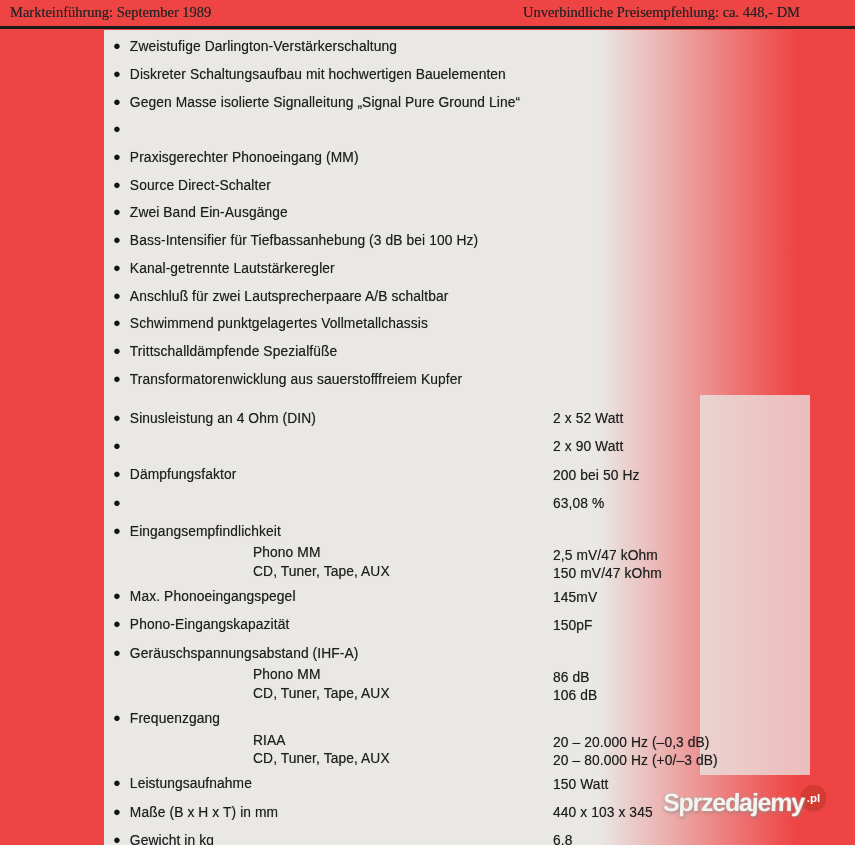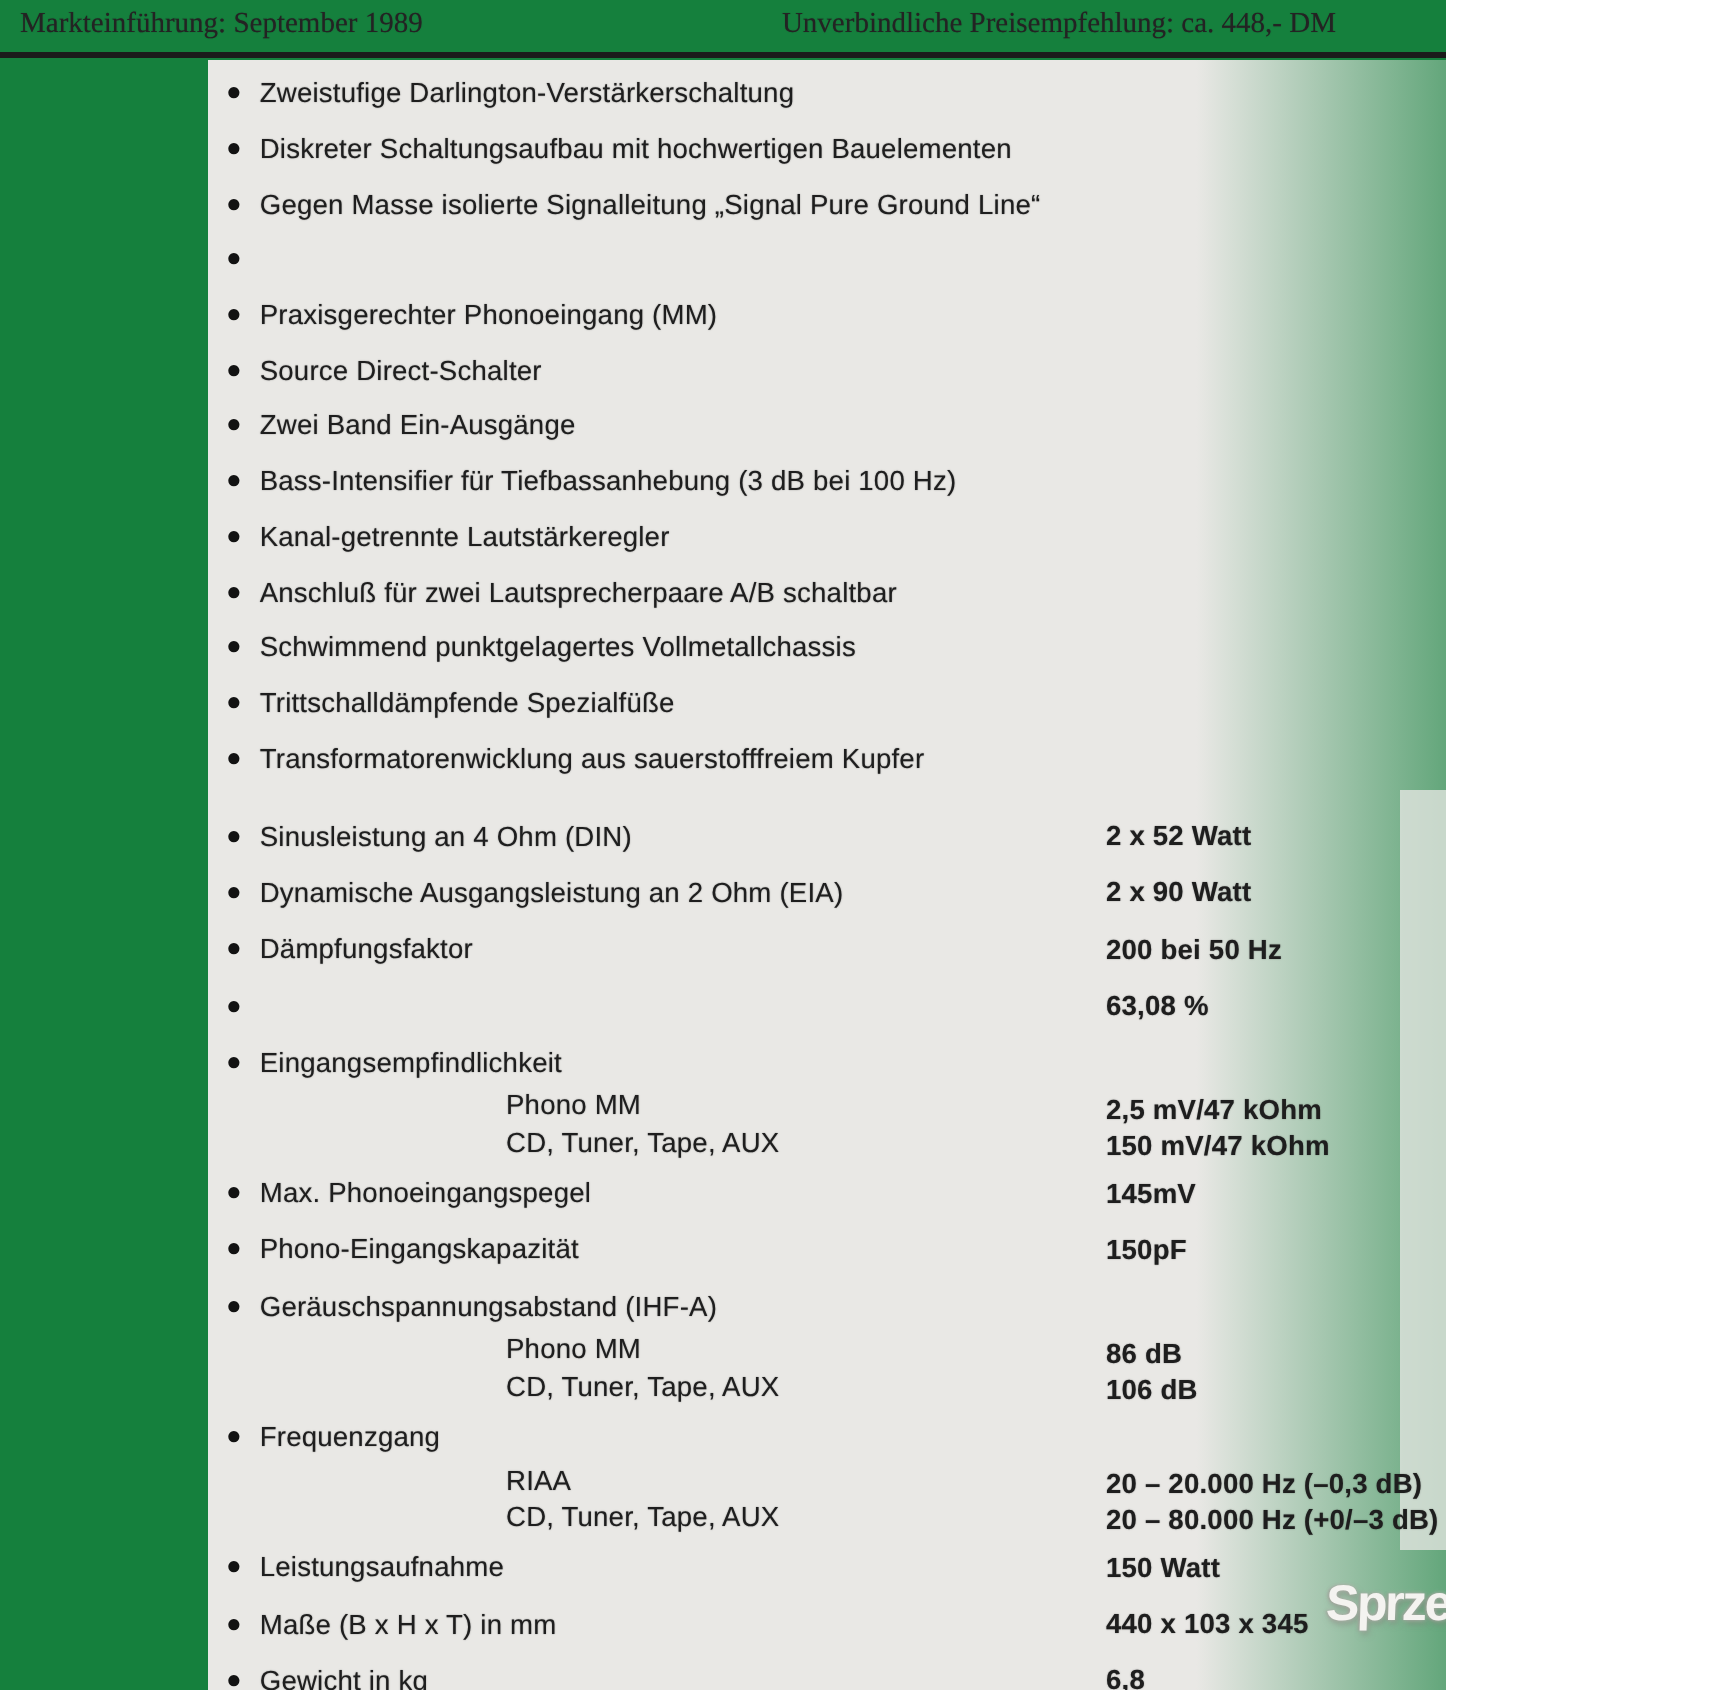--- a/index.html
+++ b/index.html
@@ -1,19 +1,19 @@
 <!DOCTYPE html>
 <html><head>
 <meta charset="utf-8">
 <style>
   html,body{margin:0;padding:0;background:#ffffff;}
   .page{
     position:relative;
-    width:723px;height:845px;
-    background:#15803d;
+    width:855px;height:845px;
+    background:#ef4444;
     overflow:hidden;
     font-family:"Liberation Sans", sans-serif;
     color:#1c1c1c;
   }
   
   .scan-tint{
     position:absolute;top:30px;left:104px;width:706px;height:815px;
     background:linear-gradient(90deg,#e9e8e5 0%,#e9e8e5 70%,rgba(233,232,229,0) 98%);
     pointer-events:none;
   }
@@ -44,21 +44,21 @@
   }
   .ftext,.stext,.sval,.subtext{
     font-size:13.8px;color:#1e1e1e;letter-spacing:0.1px;
     text-shadow:0 0 0.7px rgba(35,35,35,0.55);
     white-space:nowrap;
   }
   .specs{position:absolute;top:404px;left:113px;width:715px;}
   .spec-row{height:28.3px;display:flex;align-items:center;position:relative;}
   .sub-row{height:18.5px;display:flex;align-items:flex-start;position:relative;}
   .subtext{margin-left:140px;}
-  .sval{position:absolute;left:440px;top:50%;transform:translateY(-50%);font-weight:bold;}
+  .sval{position:absolute;left:440px;top:50%;transform:translateY(-50%);}
   
   .watermark{
     position:absolute;left:663px;top:788px;
     display:flex;align-items:flex-start;
     pointer-events:none;
   }
   .wm-text{
     font-size:25px;font-weight:bold;letter-spacing:-1.2px;line-height:1.15;
     color:#f4f3f0;
     text-shadow:0 0 2px #b6b4af, 1px 2px 3px rgba(125,123,117,0.55), -1px 0 1px rgba(150,148,142,0.5);
@@ -143,21 +143,20 @@
     </ul>
 
   <div class="specs" id="spec-list">
       <div class="spec-row">
         <span class="bullet">●</span>
         <span class="stext">Sinusleistung an 4 Ohm (DIN)</span>
         <span class="sval">2 x 52 Watt</span>
       </div>
       <div class="spec-row">
         <span class="bullet">●</span>
-        <span class="stext">Dynamische Ausgangsleistung an 2 Ohm (EIA)</span>
         <span class="sval">2 x 90 Watt</span>
       </div>
       <div class="spec-row">
         <span class="bullet">●</span>
         <span class="stext">Dämpfungsfaktor</span>
         <span class="sval">200 bei 50 Hz</span>
       </div>
       <div class="spec-row">
         <span class="bullet">●</span>
         <span class="sval">63,08 %</span>

